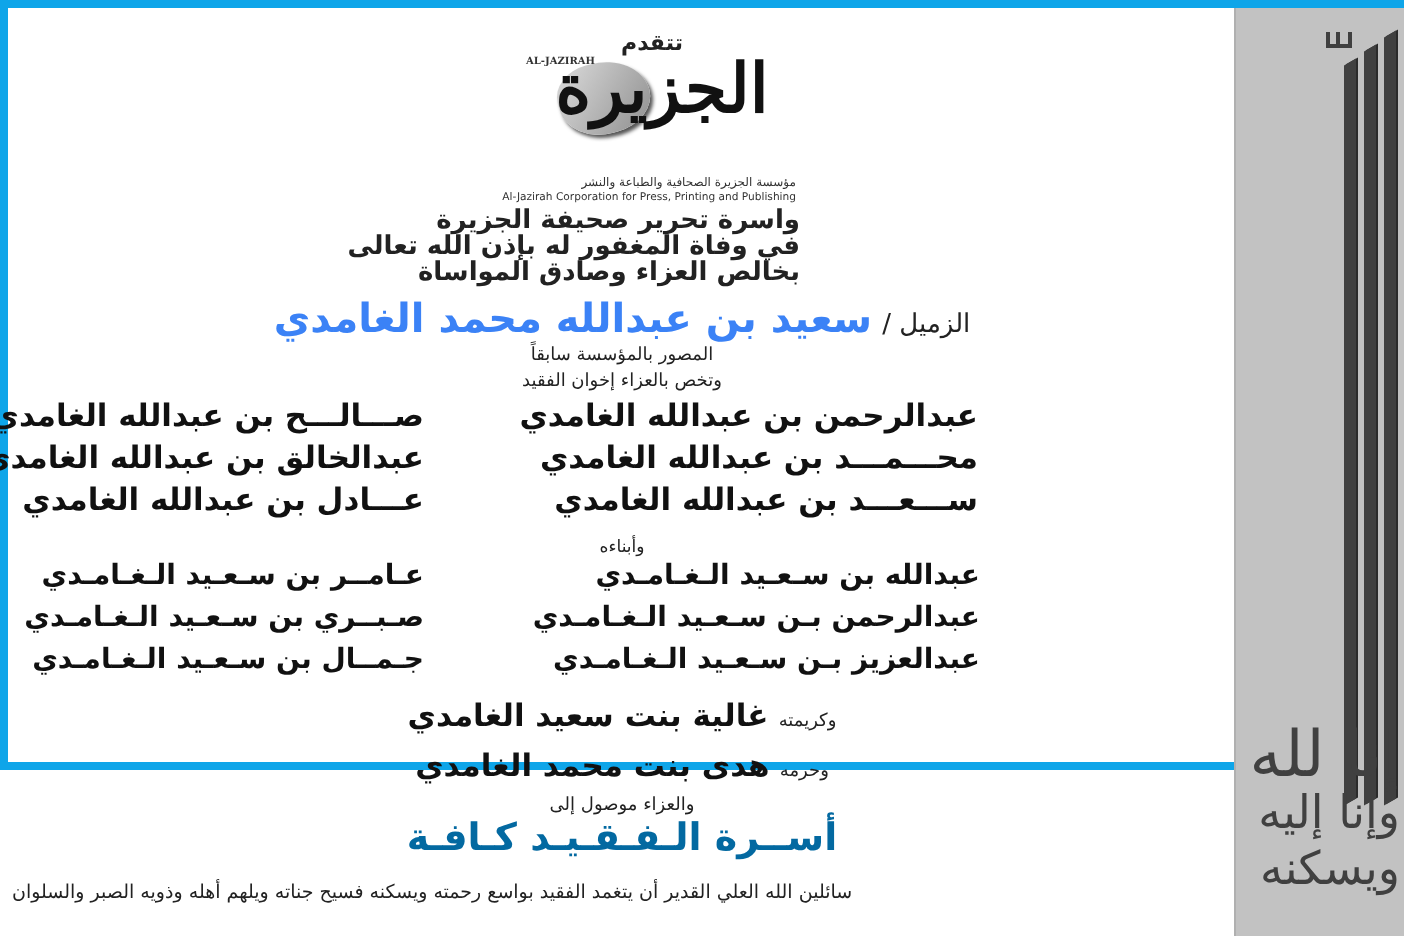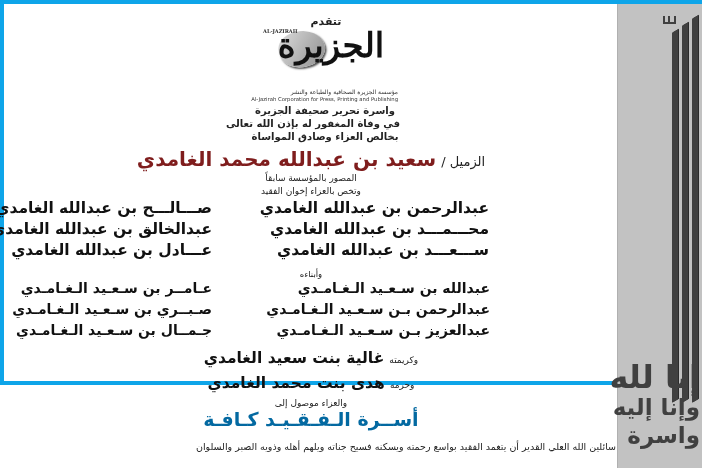--- a/index.html
+++ b/index.html
@@ -29,21 +29,21 @@
     .stroke.s3 { left: 74px; top: 13px; height: 384px; transform: skewY(-30deg); transform-origin: top; }
     .shadda {
       position: absolute; left: 45px; top: 12px; width: 13px; height: 8px;
       border: 2px solid #404040; border-top: none;
     }
     .shadda::after {
       content: ""; position: absolute; left: 3px; top: 0; width: 2px; height: 6px; background: #404040;
     }
     .verse {
       position: absolute; right: 4px; direction: rtl; color: #404040;
-      font-family: "DejaVu Sans", sans-serif; font-weight: bold; line-height: 1; white-space: nowrap;
+      font-family: "DejaVu Sans", sans-serif; font-weight: normal; line-height: 1; white-space: nowrap;
     }
     .verse.v1 { top: 357px; font-size: 32px; letter-spacing: -1px; }
     .verse.v2 { top: 392px; font-size: 23px; }
     .verse.v3 { top: 420px; font-size: 23px; }
 
     
     .intro { position: absolute; top: 6px; left: 0; width: 610px; text-align: center; }
     .intro-word { font-size: 11px; font-weight: bold; color: #222; margin-left: 30px; }
     .logo-block { position: absolute; top: 20px; left: 253px; width: 200px; height: 70px; }
     .logo-en { position: absolute; top: 4px; left: 4px; font-size: 5px; font-family: "DejaVu Serif", serif; font-weight: bold; color: #333; }
@@ -52,26 +52,26 @@
       background: linear-gradient(135deg, #dcdcdc, #8f8f8f);
       border-radius: 40% 55% 45% 50%; transform: rotate(-15deg); box-shadow: 1px 2px 2px #555;
     }
     .logo-ar {
       position: absolute; top: 4px; left: 12px; width: 120px; direction: rtl; text-align: center;
       font-family: "DejaVu Serif", serif; font-size: 34px; font-weight: bold; color: #111; line-height: 1;
     }
     .corp-ar { position: absolute; top: 84px; left: 244px; width: 148px; font-size: 6px; color: #333; text-align: right; }
     .corp-en { position: absolute; top: 92px; left: 244px; width: 148px; font-size: 5.3px; color: #333; direction: ltr; text-align: right; white-space: nowrap; }
     .intro-lines { position: absolute; top: 100px; left: 244px; width: 150px; direction: rtl; text-align: center; }
-    .intro-line { font-size: 10px; font-weight: bold; color: #222; line-height: 13px; white-space: nowrap; }
+    .intro-line { font-size: 13px; font-weight: bold; color: #222; line-height: 13px; white-space: nowrap; }
 
     
     .deceased { position: absolute; top: 143px; left: 0; width: 610px; text-align: center; direction: rtl; }
     .colleague-label { font-size: 13px; color: #222; }
-    .deceased-name { font-size: 20px; font-weight: bold; color: #7f1d1d; }
+    .deceased-name { font-size: 20px; font-weight: bold; color: #3b82f6; }
     .small-note { position: absolute; left: 0; width: 610px; text-align: center; font-size: 9px; color: #222; direction: rtl; }
     .note1 { top: 169px; }
     .note2 { top: 182px; }
 
     
     .grid { position: absolute; left: 0; width: 610px; direction: rtl; }
     .col { position: absolute; text-align: right; }
     .name { font-size: 15.5px; font-weight: bold; color: #111; line-height: 21px; white-space: nowrap; }
     .brothers { top: 194px; }
     .brothers .col.right { right: 127px; }
@@ -82,21 +82,21 @@
     .sons .col.left { right: 404px; }
     .sons .name { font-size: 14px; line-height: 21px; }
 
     .family-line { position: absolute; left: 0; width: 610px; text-align: center; direction: rtl; }
     .fl1 { top: 344px; }
     .fl2 { top: 369px; }
     .family-prefix { font-size: 9px; color: #222; margin-top: 31px; }
     .family-name { font-size: 15.5px; font-weight: bold; color: #111; }
     .extended { position: absolute; top: 394px; left: 0; width: 610px; text-align: center; font-size: 9px; color: #222; direction: rtl; }
     .family-all { position: absolute; top: 404px; left: 0; width: 610px; text-align: center; font-size: 19px; font-weight: bold; color: #0369a1; direction: rtl; letter-spacing: 1px; }
-    .prayer { position: absolute; top: 437px; left: 0; width: 610px; text-align: right; font-size: 9.5px; color: #222; direction: rtl; white-space: nowrap; }
+    .prayer { position: absolute; top: 437px; left: 0; width: 610px; text-align: left; font-size: 9.5px; color: #222; direction: rtl; white-space: nowrap; }
   </style>
 </head>
 <body>
 
 <div class="frame">
 
   <div class="content">
 
     <div class="intro">
       <span class="intro-word">تتقدم</span>
@@ -165,16 +165,16 @@
     <div class="prayer">سائلين الله العلي القدير أن يتغمد الفقيد بواسع رحمته ويسكنه فسيح جناته ويلهم أهله وذويه الصبر والسلوان</div>
   </div>
 
   <div class="side-panel">
     <div class="shadda"></div>
     <div class="stroke s1"></div>
     <div class="stroke s2"></div>
     <div class="stroke s3"></div>
     <div class="verse v1">إنا لله</div>
     <div class="verse v2">وإنا إليه</div>
-    <div class="verse v3">واسرة</div>
+    <div class="verse v3">ويسكنه</div>
   </div>
 
 </div>
 
 </body></html>

